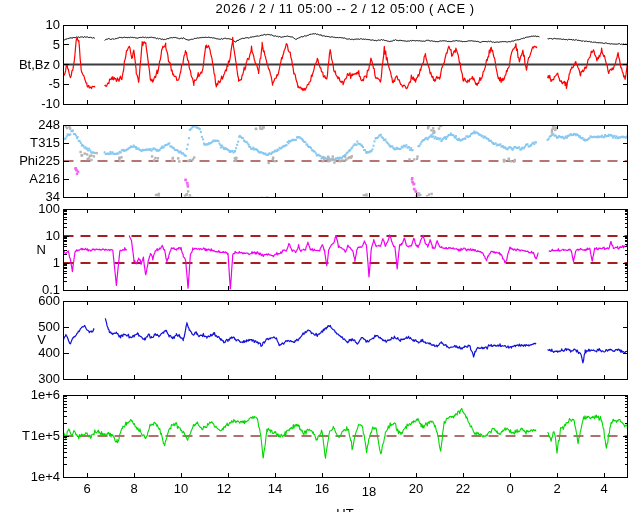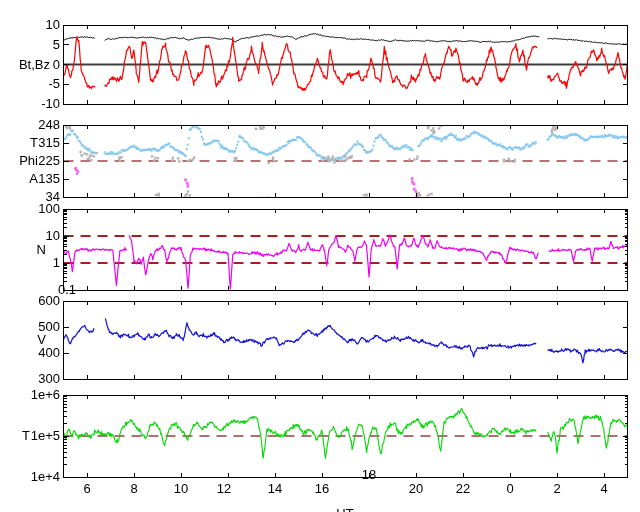--- a/index.html
+++ b/index.html
@@ -1021,56 +1021,57 @@
       <line x1="624.5" x2="627.5" y1="407.3422298222232" y2="407.3422298222232" stroke="#000" shape-rendering="crispEdges"></line>
       <line x1="63.5" x2="66.5" y1="404.0957987342706" y2="404.0957987342706" stroke="#000" shape-rendering="crispEdges"></line>
       <line x1="624.5" x2="627.5" y1="404.0957987342706" y2="404.0957987342706" stroke="#000" shape-rendering="crispEdges"></line>
       <line x1="63.5" x2="66.5" y1="401.3509803594155" y2="401.3509803594155" stroke="#000" shape-rendering="crispEdges"></line>
       <line x1="624.5" x2="627.5" y1="401.3509803594155" y2="401.3509803594155" stroke="#000" shape-rendering="crispEdges"></line>
       <line x1="63.5" x2="66.5" y1="398.9733105333303" y2="398.9733105333303" stroke="#000" shape-rendering="crispEdges"></line>
       <line x1="624.5" x2="627.5" y1="398.9733105333303" y2="398.9733105333303" stroke="#000" shape-rendering="crispEdges"></line>
       <line x1="63.5" x2="66.5" y1="396.87605711298767" y2="396.87605711298767" stroke="#000" shape-rendering="crispEdges"></line>
       <line x1="624.5" x2="627.5" y1="396.87605711298767" y2="396.87605711298767" stroke="#000" shape-rendering="crispEdges"></line>
     </svg>
+  <div id="title" class="lbl">2026 / 2 / 11  05:00 -- 2 / 12  05:00 ( ACE )</div>
   <div id="xlabel" class="lbl">UT</div>
   <div id="labels-layer">
       <span class="lbl ytick" style="right: 580px; top: 17px;">10</span>
       <span class="lbl ytick" style="right: 580px; top: 37px;">5</span>
       <span class="lbl ytick" style="right: 580px; top: 57px;">0</span>
       <span class="lbl ytick" style="right: 580px; top: 76px;">-5</span>
       <span class="lbl ytick" style="right: 580px; top: 96px;">-10</span>
       <span class="lbl ytick" style="right: 590px; top: 57px;">Bt,Bz</span>
       <span class="lbl ytick" style="right: 580px; top: 117px;">248</span>
       <span class="lbl ytick" style="right: 580px; top: 135px;">315</span>
       <span class="lbl ytick" style="right: 580px; top: 153px;">225</span>
-      <span class="lbl ytick" style="right: 580px; top: 171px;">135</span>
+      <span class="lbl ytick" style="right: 580px; top: 171px;">216</span>
       <span class="lbl ytick" style="right: 580px; top: 189px;">34</span>
       <span class="lbl ytick" style="right: 602px; top: 135px;">T</span>
       <span class="lbl ytick" style="right: 602px; top: 153px;">Phi</span>
       <span class="lbl ytick" style="right: 602px; top: 171px;">A</span>
       <span class="lbl ytick" style="right: 580px; top: 201px;">100</span>
       <span class="lbl ytick" style="right: 580px; top: 228px;">10</span>
       <span class="lbl ytick" style="right: 580px; top: 255px;">1</span>
-      <span class="lbl ytick" style="right: 564px; top: 282px; margin-left: 12px;">0.1</span>
+      <span class="lbl ytick" style="right: 580px; top: 282px; margin-left: 12px;">0.1</span>
       <span class="lbl ytick" style="right: 594px; top: 242px;">N</span>
       <span class="lbl ytick" style="right: 580px; top: 293px;">600</span>
       <span class="lbl ytick" style="right: 580px; top: 319px;">500</span>
       <span class="lbl ytick" style="right: 580px; top: 345px;">400</span>
       <span class="lbl ytick" style="right: 580px; top: 371px;">300</span>
       <span class="lbl ytick" style="right: 594px; top: 332px;">V</span>
       <span class="lbl ytick" style="right: 580px; top: 387px;">1e+6</span>
       <span class="lbl ytick" style="right: 580px; top: 428px;">1e+5</span>
       <span class="lbl ytick" style="right: 580px; top: 469px;">1e+4</span>
       <span class="lbl ytick" style="right: 610px; top: 428px;">T</span>
       <span class="lbl xtick" style="left: 72px; top: 481px; width: 30px;">6</span>
       <span class="lbl xtick" style="left: 119px; top: 481px; width: 30px;">8</span>
       <span class="lbl xtick" style="left: 166px; top: 481px; width: 30px;">10</span>
       <span class="lbl xtick" style="left: 209px; top: 481px; width: 30px;">12</span>
       <span class="lbl xtick" style="left: 260px; top: 481px; width: 30px;">14</span>
       <span class="lbl xtick" style="left: 307px; top: 481px; width: 30px;">16</span>
-      <span class="lbl xtick" style="left: 354px; top: 467px; width: 30px;">18</span>
+      <span class="lbl xtick" style="left: 354px; top: 484px; width: 30px;">18</span>
       <span class="lbl xtick" style="left: 401px; top: 481px; width: 30px;">20</span>
       <span class="lbl xtick" style="left: 448px; top: 481px; width: 30px;">22</span>
       <span class="lbl xtick" style="left: 495px; top: 481px; width: 30px;">0</span>
       <span class="lbl xtick" style="left: 542px; top: 481px; width: 30px;">2</span>
       <span class="lbl xtick" style="left: 589px; top: 481px; width: 30px;">4</span>
     </div>
 </div>
 
 </body></html>

